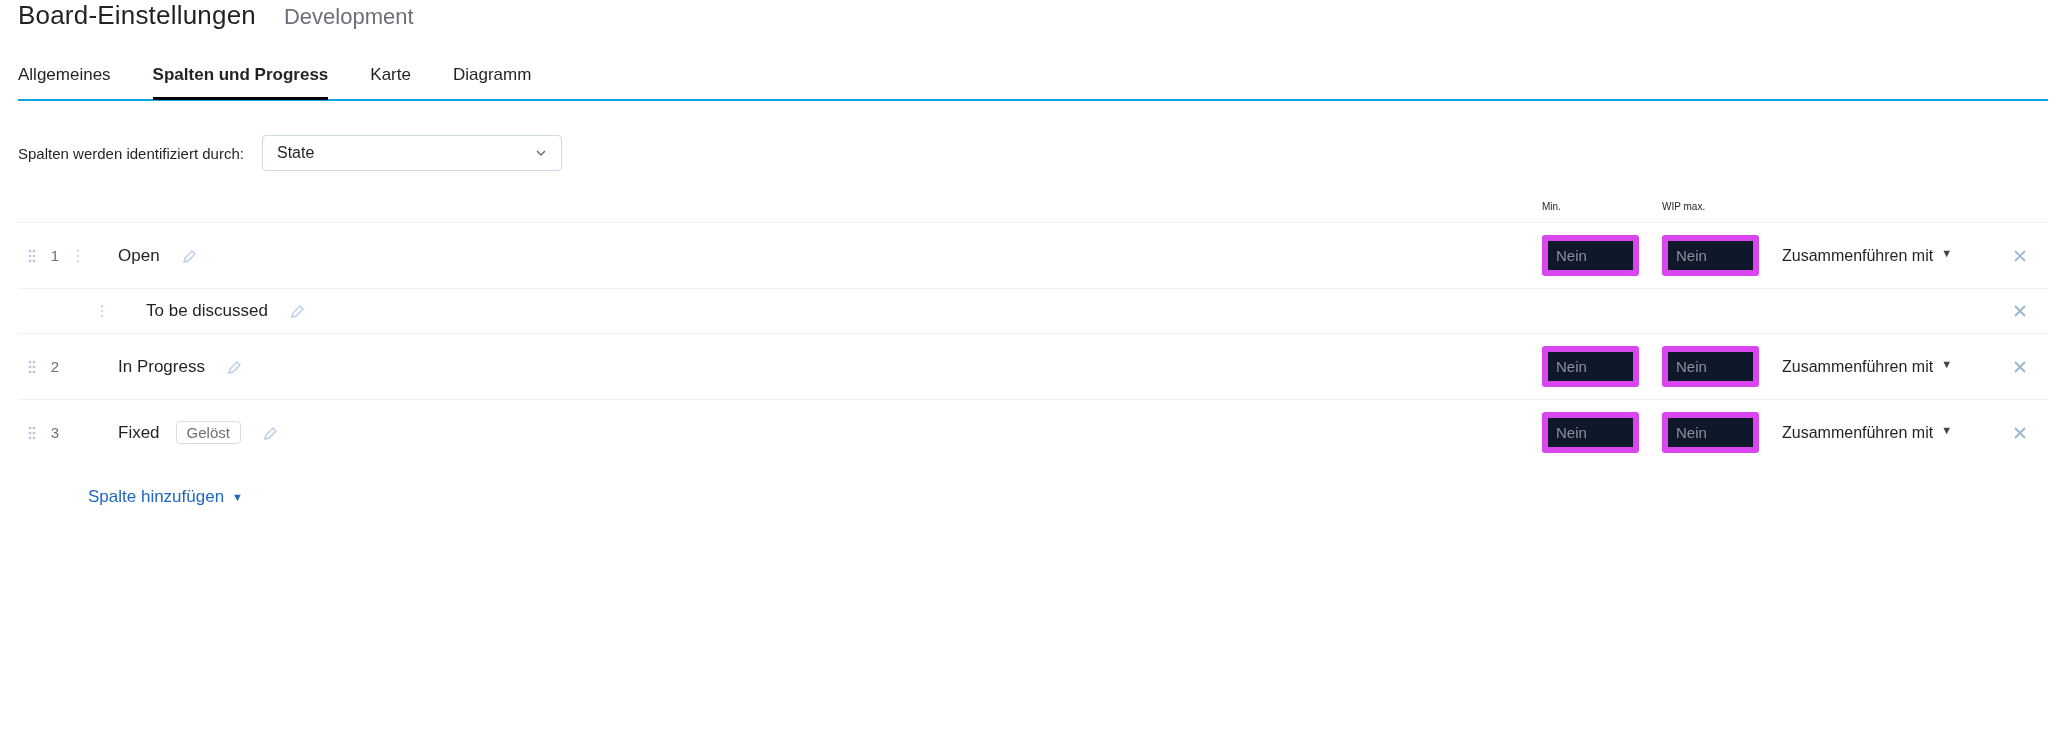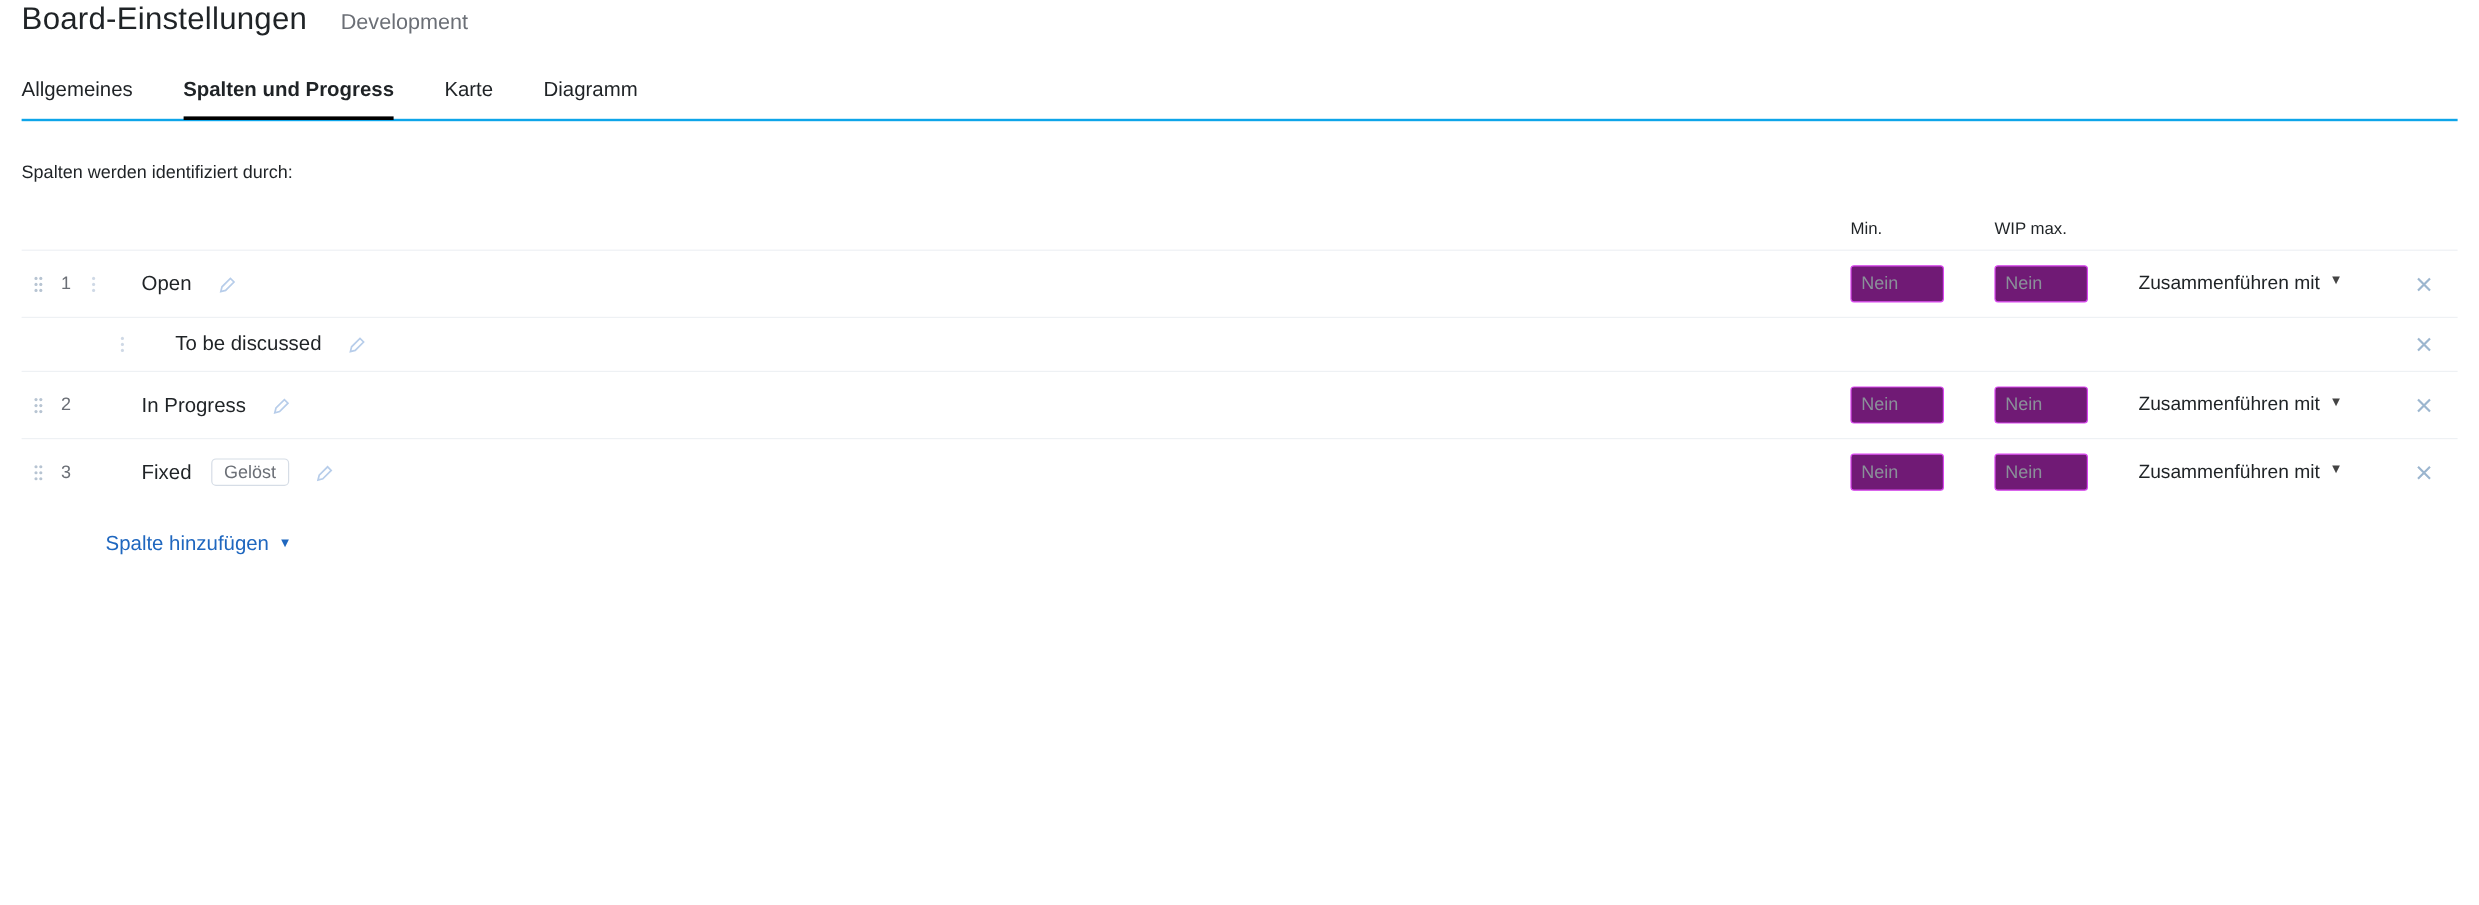--- a/index.html
+++ b/index.html
@@ -5,35 +5,35 @@
   * { box-sizing: border-box; margin: 0; padding: 0; }
   body {
     font-family: -apple-system, BlinkMacSystemFont, "Segoe UI", Helvetica, Arial, sans-serif;
     color: #1f2326;
     background: #fff;
     padding: 0 18px 18px 18px;
     font-size: 15px;
   }
   .header { display: flex; align-items: baseline; gap: 28px; }
   .page-title { font-size: 26px; font-weight: 400; letter-spacing: .2px; }
-  .board-name { color: #6b6f76; font-size: 18px; }
+  .board-name { color: #6b6f76; font-size: 22px; }
   .tabs { display: flex; gap: 42px; border-bottom: 2px solid #0ea5e9; margin-top: 24px; }
   .tab { padding: 10px 0 12px 0; font-size: 17px; color: #1f2326; cursor: pointer; }
   .tab.active { font-weight: 700; border-bottom: 3px solid #000; margin-bottom: -1px; }
   .identify-row { display: flex; align-items: center; gap: 18px; margin-top: 34px; }
   .identify-row strong { font-weight: 400; }
   .select {
     display: inline-flex; align-items: center; justify-content: space-between;
     border: 1px solid #cfd9e6; border-radius: 4px; padding: 8px 14px;
     min-width: 300px; font-size: 16px; cursor: pointer;
   }
   .select .caret { color: #6b6f76; }
   .cols-header {
     display: flex; align-items: flex-end; padding: 30px 0 10px 0;
-    font-size: 14px; color: #1f2326;
+    font-size: 10px; color: #1f2326;
   }
   .col-left-spacer { flex: 1; }
   .col-min { width: 120px; }
   .col-wip { width: 120px; }
   .col-merge { width: 230px; }
   .col-x { width: 36px; }
   .row {
     display: flex; align-items: center; padding: 12px 0;
     border-top: 1px solid #eef1f4;
   }
@@ -41,22 +41,22 @@
   .drag { width: 28px; display:flex; justify-content:center; color:#b7c4d2; cursor:grab; }
   .num { width: 18px; color:#6b6f76; text-align:center; }
   .drag2 { width: 28px; display:flex; justify-content:center; color:#cfd9e6; cursor:grab; }
   .name { font-size: 17px; display:flex; align-items:center; gap:16px;margin-left:26px; }
   .pill {
     border:1px solid #d6dde6; border-radius:4px; padding:2px 10px; color:#6b6f76; font-size:15px;
   }
   .pencil { color:#b7cdea; cursor:pointer; margin-left:6px; }
   .grow { flex:1; }
   .input-box {
-    width: 78px; border:1px solid #d946ef; border-radius:3px;
-    padding:6px 8px; color:#8a9099; font-size:15px; background:#701a75;
+    width: 97px; border:6px solid #d946ef; border-radius:3px;
+    padding:6px 8px; color:#8a9099; font-size:15px; background:#0f172a;
   }
   .merge-btn {
     display:inline-flex; align-items:flex-start; gap:8px; color:#1f2326; cursor:pointer; font-size:16px;
   }
   .merge-caret { font-size:11px; color:#444; }
   .x-btn { color:#9cb6cf; font-size:20px; cursor:pointer; text-align:center; }
   .subrow { padding-left: 70px; }
   .subrow .drag2 { margin-right: 4px; }
   .add-col {
     margin: 22px 0 0 70px; color:#1f67bf; font-size:17px; cursor:pointer;
@@ -80,20 +80,28 @@
   <div class="tab active">Spalten und Progress</div>
   <div class="tab">Karte</div>
   <div class="tab">Diagramm</div>
 </div>
 
 <div class="identify-row">
   <span>
     <strong>Spalten</strong>
     <span>werden identifiziert durch:</span>
   </span>
+  <div class="select">
+    <span>State</span>
+    <span class="caret">
+      <svg width="12" height="12" viewBox="0 0 12 12">
+          <path d="M2 4l4 4 4-4" fill="none" stroke="#6b6f76" stroke-width="1.5"></path>
+        </svg>
+    </span>
+  </div>
 </div>
 
 <div class="cols-header">
   <div class="col-left-spacer"></div>
   <div class="col-min">Min.</div>
   <div class="col-wip">WIP max.</div>
   <div class="col-merge"></div>
   <div class="col-x"></div>
 </div>
 

